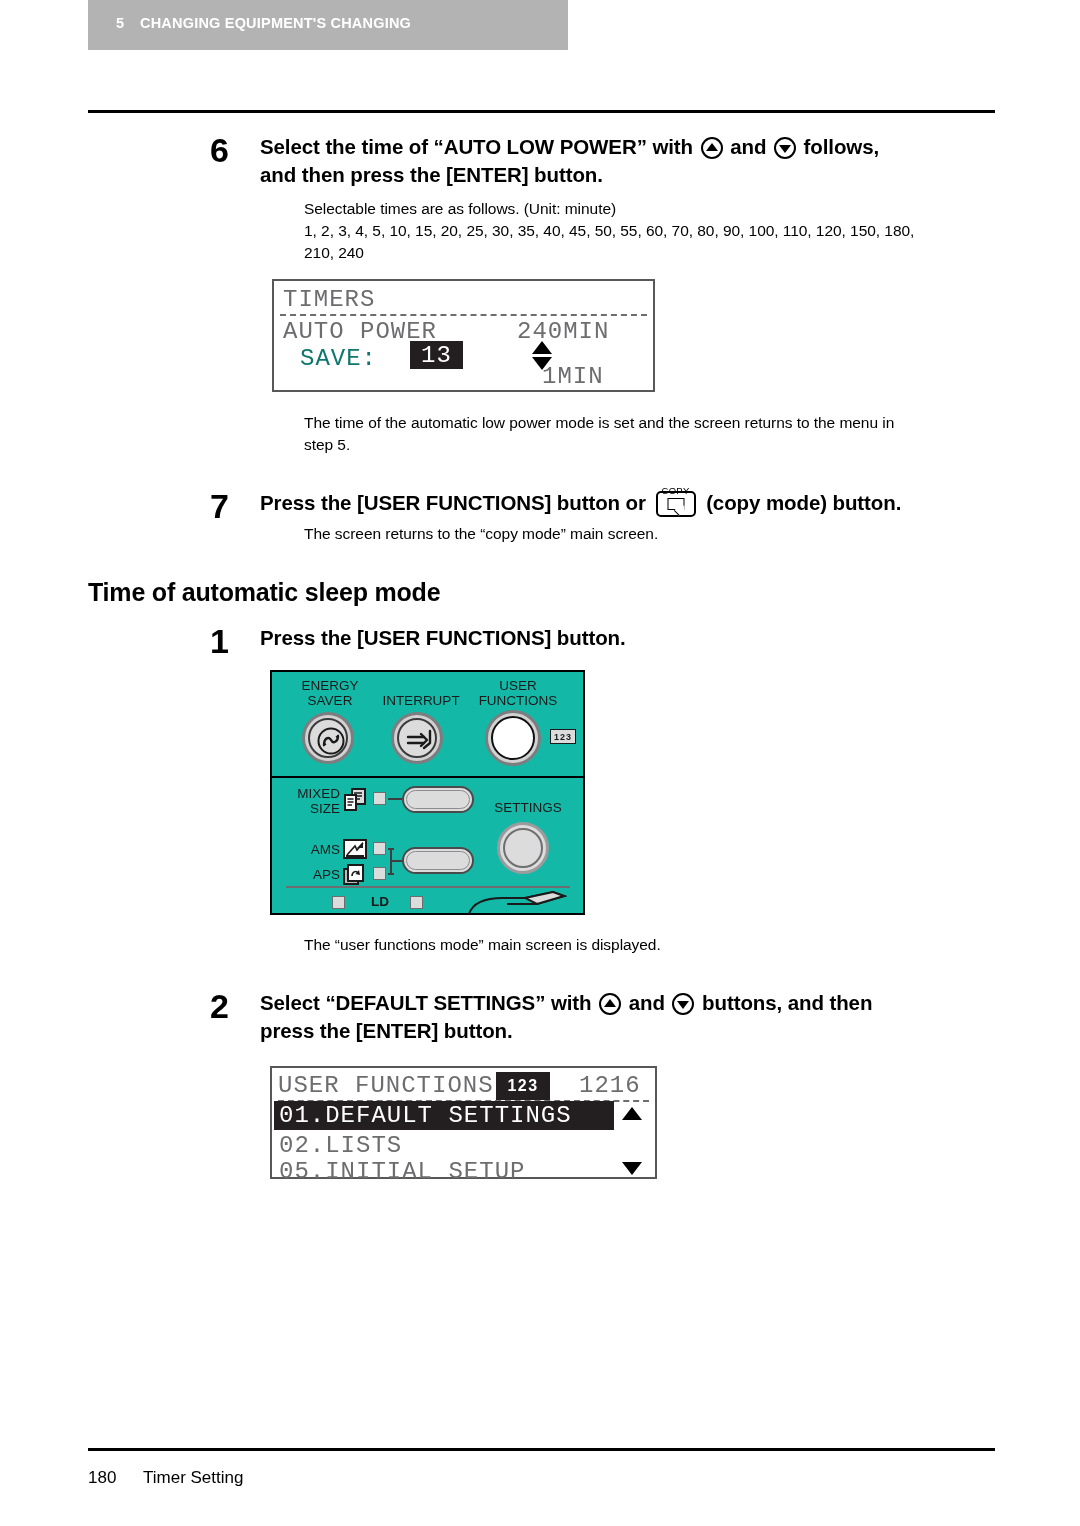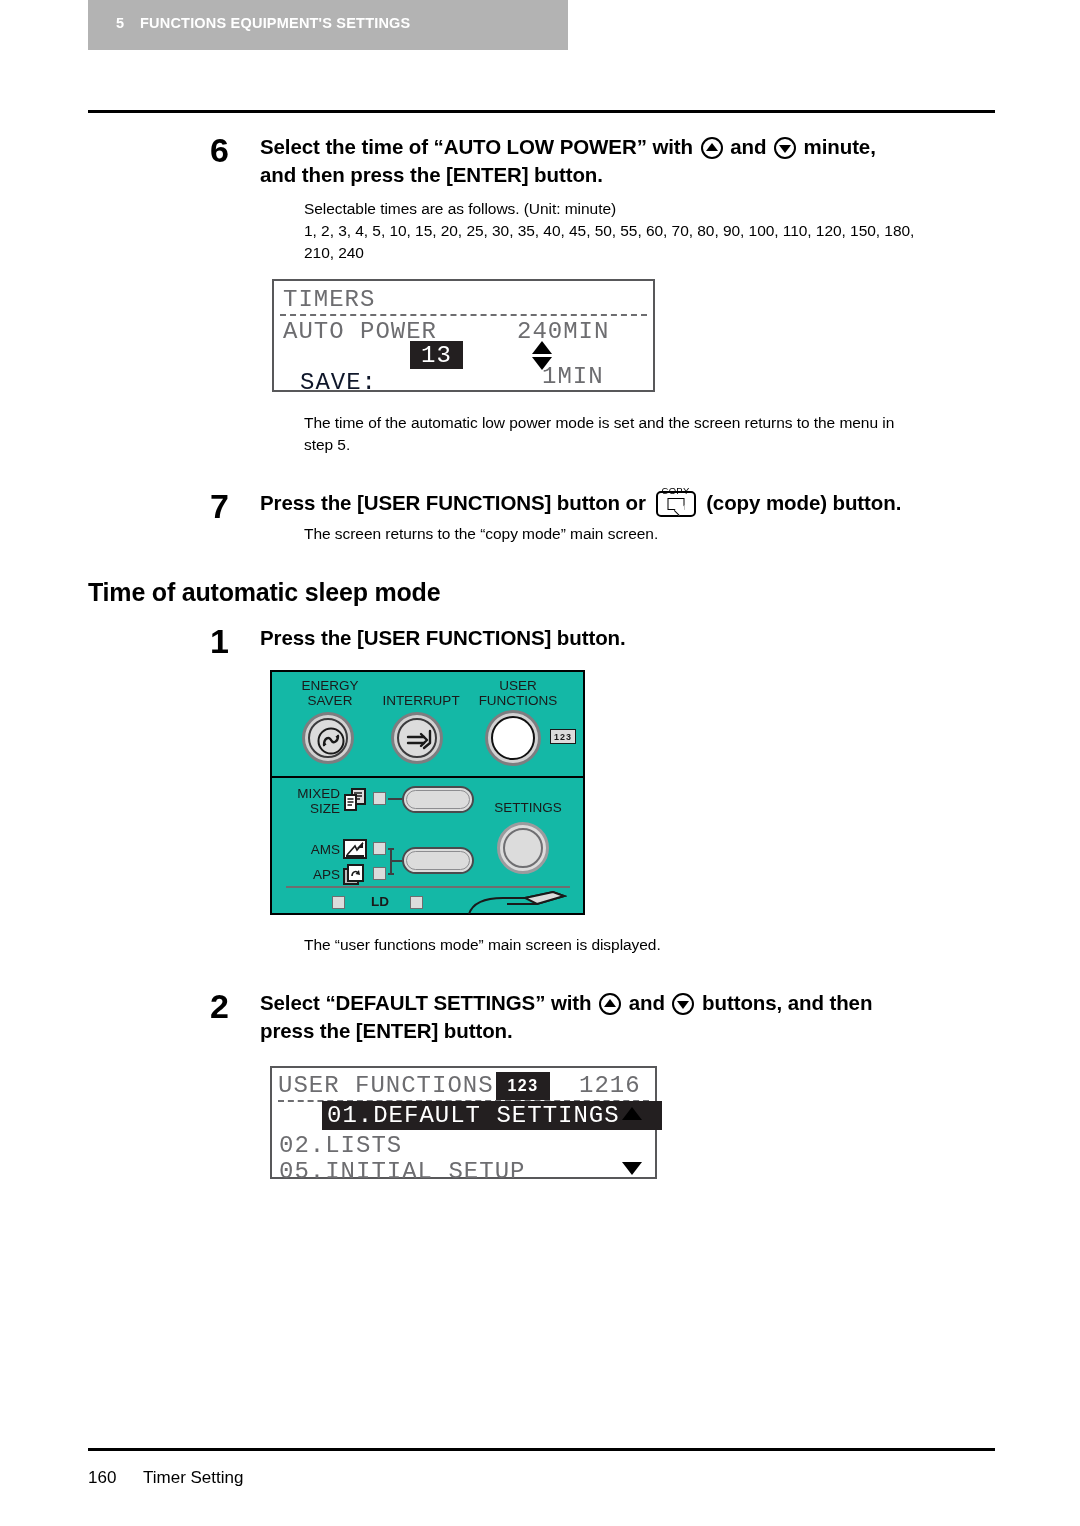--- a/index.html
+++ b/index.html
@@ -185,47 +185,47 @@
     position:absolute; left:88px; top:1448px; width:907px; height:3px; background:#000;
   }
   .foot-num{ position:absolute; left:88px; top:1468px; font-size:17px; }
   .foot-txt{ position:absolute; left:143px; top:1468px; font-size:17px; }
 </style>
 </head>
 <body>
 
 <div class="chapter-band">
   <span class="ch-num">5</span>
-  <span class="ch-title">FUNCTIONS EQUIPMENT'S SETTINGS</span>
+  <span class="ch-title">CHANGING EQUIPMENT'S CHANGING</span>
 </div>
 <div class="rule-top"></div>
 
 <div class="step" style="left:210px; top:133px; width:790px;">
   <div class="step-num">6</div>
   <div class="step-body" style="width:740px;">
     <div class="step-head">
       <span>Select the time of “AUTO LOW POWER” with</span>
       <span class="rbtn up"></span>
       <span>and</span>
       <span class="rbtn down"></span>
-      <span>minute,</span>
+      <span>follows,</span>
       <div>and then press the [ENTER] button.</div>
     </div>
     <div class="para" style="margin-top:9px;">Selectable times are as follows. (Unit: minute)</div>
     <div class="para">1, 2, 3, 4, 5, 10, 15, 20, 25, 30, 35, 40, 45, 50, 55, 60, 70, 80, 90, 100, 110, 120, 150, 180,</div>
     <div class="para">210, 240</div>
   </div>
 </div>
 
 <div class="lcd" style="left:272px; top:279px; width:383px; height:113px;">
   <div class="ln" style="left:9px; top:5px; font-size:24px; color:#6d6d70;">TIMERS</div>
   <div class="dashed" style="top:33px;"></div>
   <div class="ln" style="left:9px; top:37px; font-size:24px; color:#6d6d70;">AUTO POWER</div>
   <div class="ln" style="left:243px; top:37px; font-size:24px; color:#6d6d70;">240MIN</div>
-  <div class="ln" style="left:26px; top:64px; font-size:24px; color:#0f172a;margin-top:24px;">SAVE:</div>
+  <div class="ln" style="left:26px; top:64px; font-size:24px; color:#0f766e;">SAVE:</div>
   <div class="hl-box" style="left:136px; top:60px; width:53px; height:28px; font-size:24px;">13</div>
   <div class="tri-up" style="left:258px; top:60px;"></div>
   <div class="tri-dn" style="left:258px; top:76px;"></div>
   <div class="ln" style="left:268px; top:82px; font-size:24px; color:#6d6d70;">1MIN</div>
 </div>
 
 <div class="para" style="position:absolute; left:260px; top:412px; width:740px;">The time of the automatic low power mode is set and the screen returns to the menu in</div>
 <div class="para" style="position:absolute; left:260px; top:434px; width:740px;">step 5.</div>
 
 <div class="step" style="left:210px; top:489px; width:790px;">
@@ -362,23 +362,23 @@
     </div>
   </div>
 </div>
 
 <div class="lcd" style="left:270px; top:1066px; width:387px; height:113px;">
   <div class="ln" style="left:6px; top:4px; font-size:24px; color:#6d6d70;">USER FUNCTIONS</div>
   <div class="badge123" style="left:224px; top:4px; width:50px; height:24px; font-size:16px;">123</div>
   <div class="ln" style="left:307px; top:4px; font-size:24px; color:#6d6d70;">1216</div>
   <div class="dashed" style="top:32px;"></div>
 
-  <div class="hl-box" style="left:2px; top:33px; width:340px; height:29px; justify-content:flex-start; padding-left:5px; font-size:24px; box-sizing:border-box;margin-left:48px;">01.DEFAULT SETTINGS</div>
+  <div class="hl-box" style="left:2px; top:33px; width:340px; height:29px; justify-content:flex-start; padding-left:5px; font-size:24px; box-sizing:border-box;">01.DEFAULT SETTINGS</div>
   <div class="tri-up" style="left:350px; top:39px;"></div>
 
   <div class="ln" style="left:7px; top:64px; font-size:24px; color:#6d6d70;">02.LISTS</div>
   <div class="ln" style="left:7px; top:90px; font-size:24px; color:#6d6d70;">05.INITIAL SETUP</div>
   <div class="tri-dn" style="left:350px; top:94px;"></div>
 </div>
 
 <div class="rule-bot"></div>
-<div class="foot-num">160</div>
+<div class="foot-num">180</div>
 <div class="foot-txt">Timer Setting</div>
 
 </body></html>

